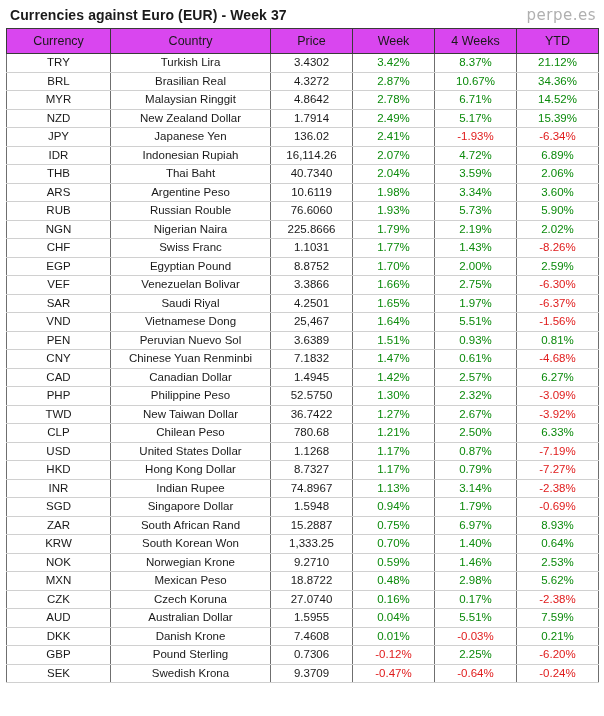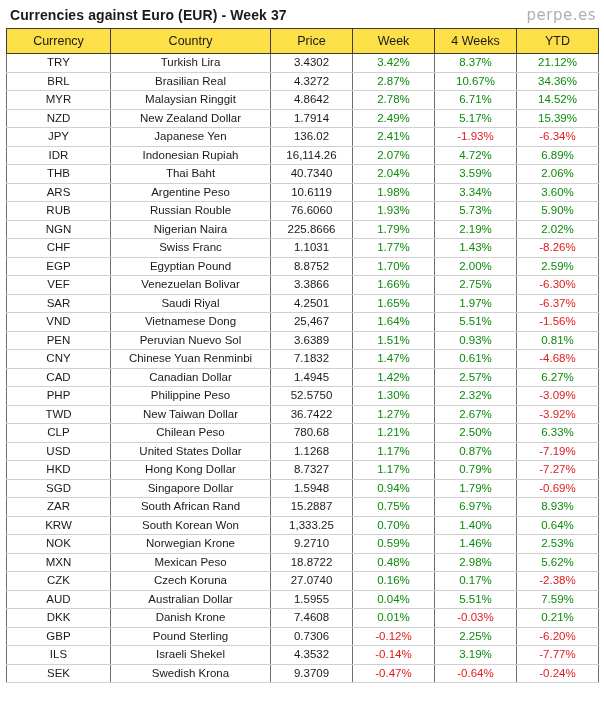--- a/index.html
+++ b/index.html
@@ -59,21 +59,21 @@
     white-space: nowrap;
     overflow: hidden;
   }
   table.fx thead th {
     height: 24px;
     line-height: 24px;
     font-size: 12.5px;
     font-weight: normal;
     color: #1a1a1a;
     border: 1px solid #3a3a3a;
-    background: #fde047;
+    background: #d946ef;
   }
   table.fx tbody td {
     border-left: 1px solid #6f6f6f;
     border-right: 1px solid #6f6f6f;
     border-top: 1px solid #d0d0d0;
     border-bottom: 1px solid #d0d0d0;
   }
   .col-cur   { width: 104px; }
   .col-ctry  { width: 160px; }
   .col-price { width: 82px;  }
@@ -295,20 +295,28 @@
         </tr>
         <tr>
           <td class="cur">HKD</td>
           <td class="ctry">Hong Kong Dollar</td>
           <td class="price">8.7327</td>
           <td class=" pos">1.17%</td>
           <td class=" pos">0.79%</td>
           <td class=" neg">-7.27%</td>
         </tr>
         <tr>
+          <td class="cur">INR</td>
+          <td class="ctry">Indian Rupee</td>
+          <td class="price">74.8967</td>
+          <td class=" pos">1.13%</td>
+          <td class=" pos">3.14%</td>
+          <td class=" neg">-2.38%</td>
+        </tr>
+        <tr>
           <td class="cur">SGD</td>
           <td class="ctry">Singapore Dollar</td>
           <td class="price">1.5948</td>
           <td class=" pos">0.94%</td>
           <td class=" pos">1.79%</td>
           <td class=" neg">-0.69%</td>
         </tr>
         <tr>
           <td class="cur">ZAR</td>
           <td class="ctry">South African Rand</td>
@@ -367,28 +375,20 @@
         </tr>
         <tr>
           <td class="cur">GBP</td>
           <td class="ctry">Pound Sterling</td>
           <td class="price">0.7306</td>
           <td class=" neg">-0.12%</td>
           <td class=" pos">2.25%</td>
           <td class=" neg">-6.20%</td>
         </tr>
         <tr>
-          <td class="cur">ILS</td>
-          <td class="ctry">Israeli Shekel</td>
-          <td class="price">4.3532</td>
-          <td class=" neg">-0.14%</td>
-          <td class=" pos">3.19%</td>
-          <td class=" neg">-7.77%</td>
-        </tr>
-        <tr>
           <td class="cur">SEK</td>
           <td class="ctry">Swedish Krona</td>
           <td class="price">9.3709</td>
           <td class=" neg">-0.47%</td>
           <td class=" neg">-0.64%</td>
           <td class=" neg">-0.24%</td>
         </tr>
       </tbody>
   </table>
 

